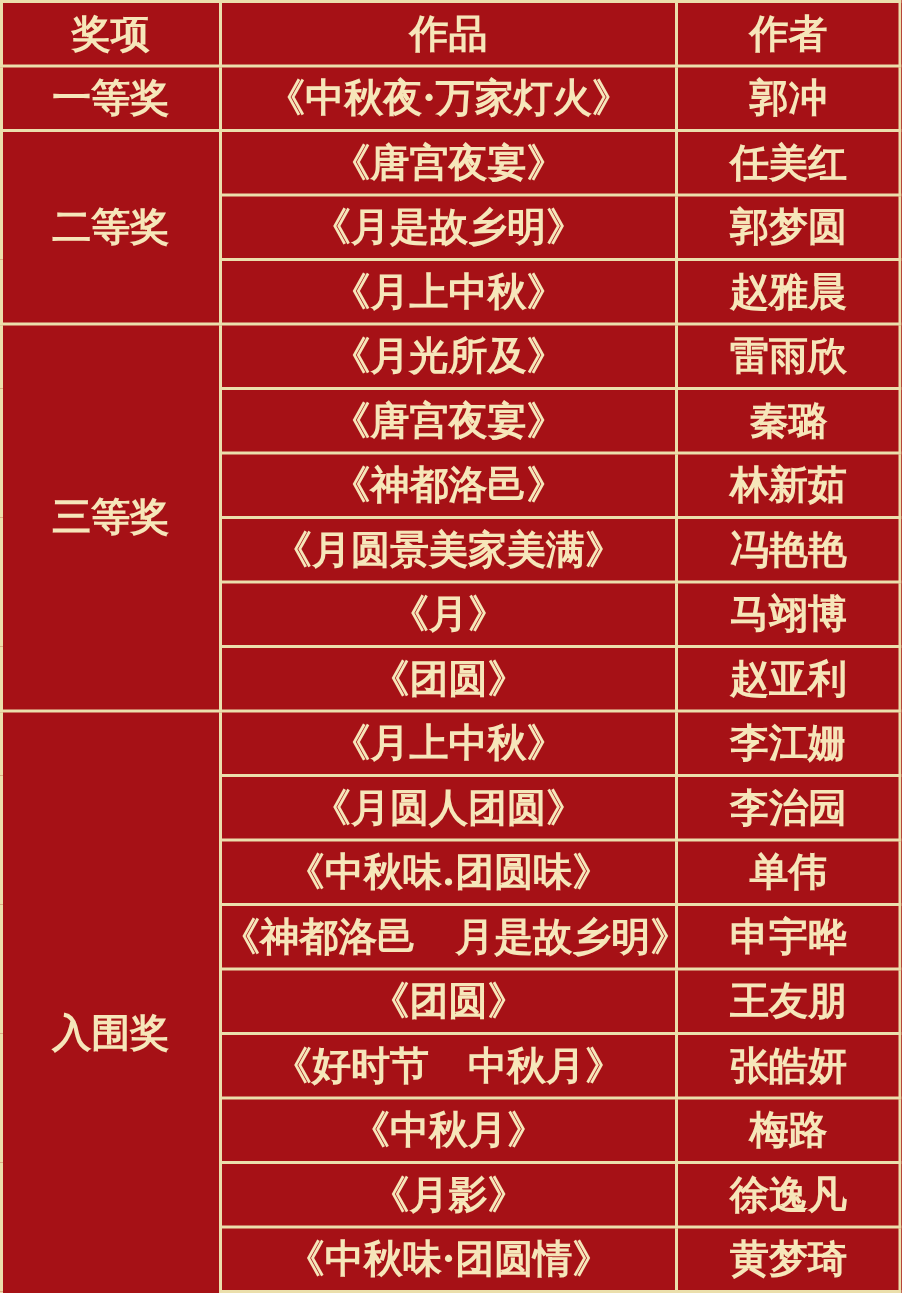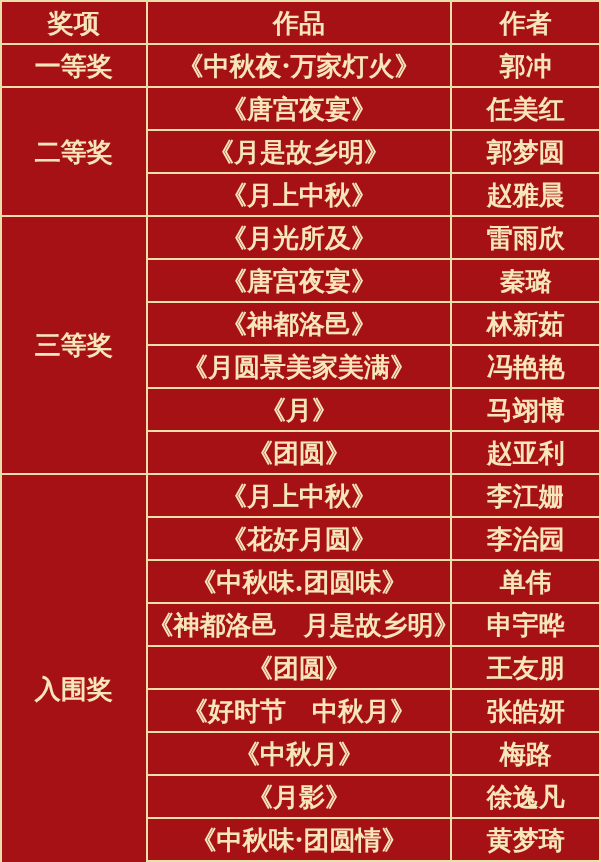--- a/index.html
+++ b/index.html
@@ -96,21 +96,21 @@
       <tr>
         <td>《团圆》</td>
         <td>赵亚利</td>
       </tr>
       <tr>
         <td rowspan="10">入围奖</td>
         <td>《月上中秋》</td>
         <td>李江姗</td>
       </tr>
       <tr>
-        <td>《花好月圆》</td>
+        <td>《月圆人团圆》</td>
         <td>李治园</td>
       </tr>
       <tr>
         <td>《中秋味.团圆味》</td>
         <td>单伟</td>
       </tr>
       <tr>
         <td>《神都洛邑　月是故乡明》</td>
         <td>申宇晔</td>
       </tr>

